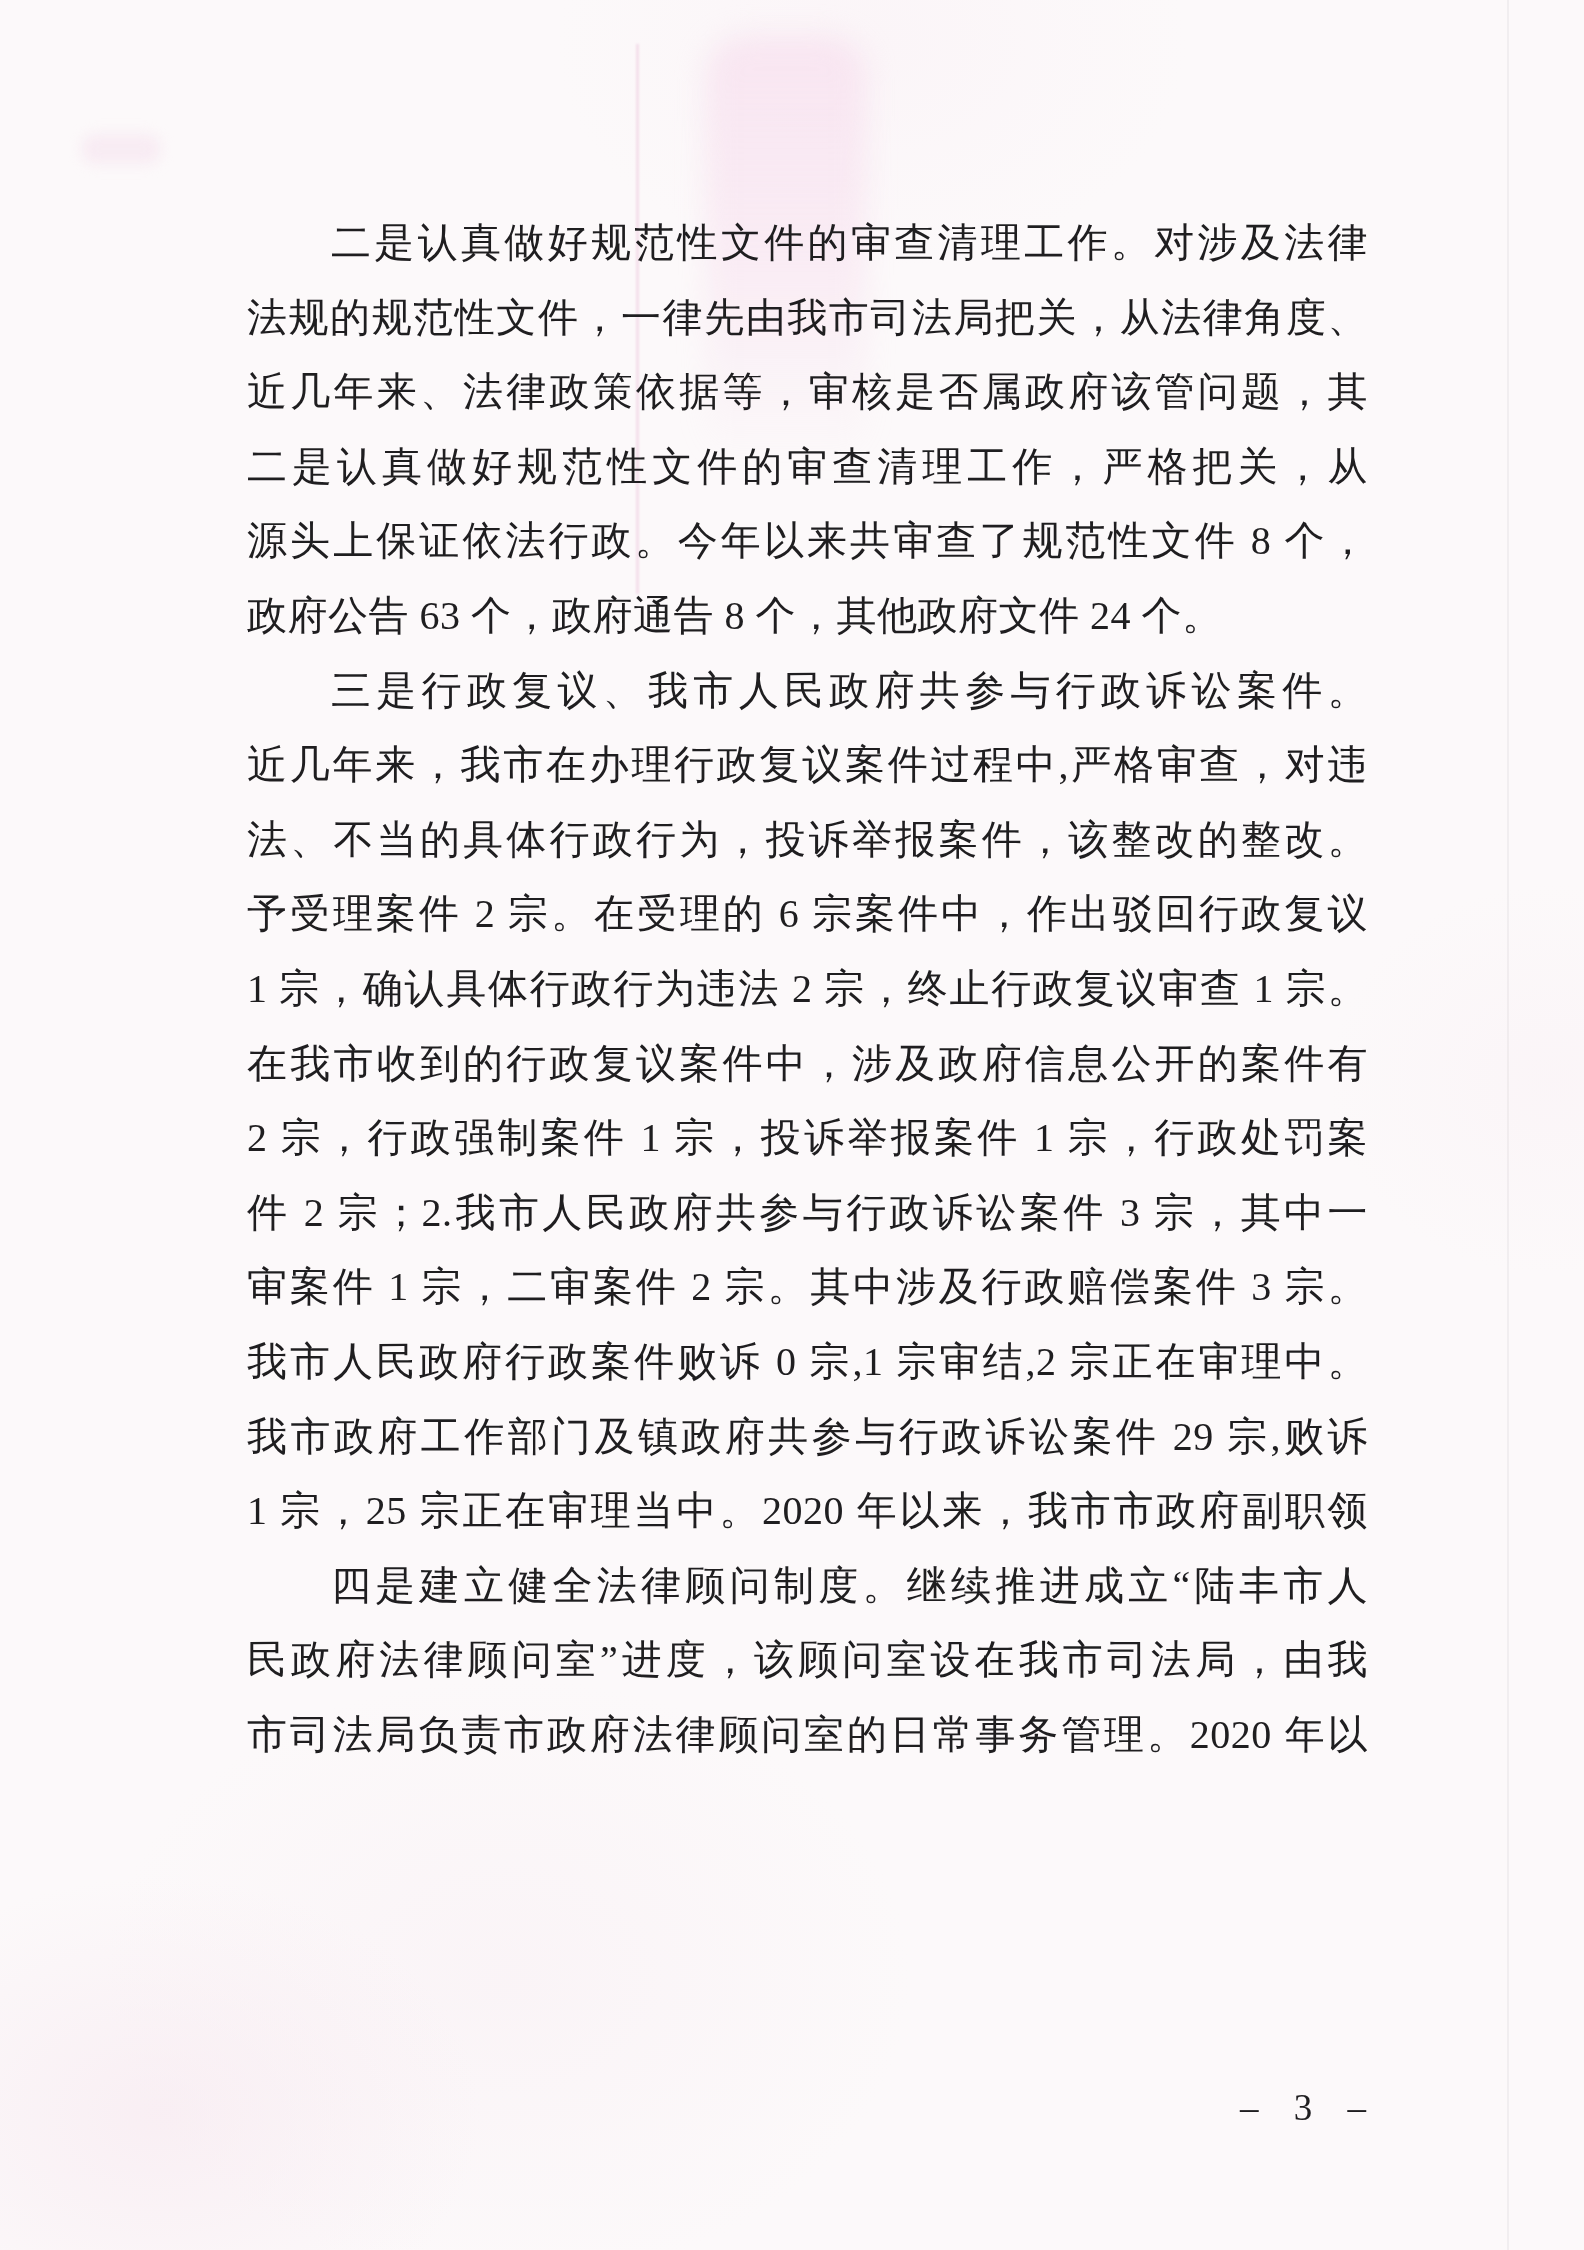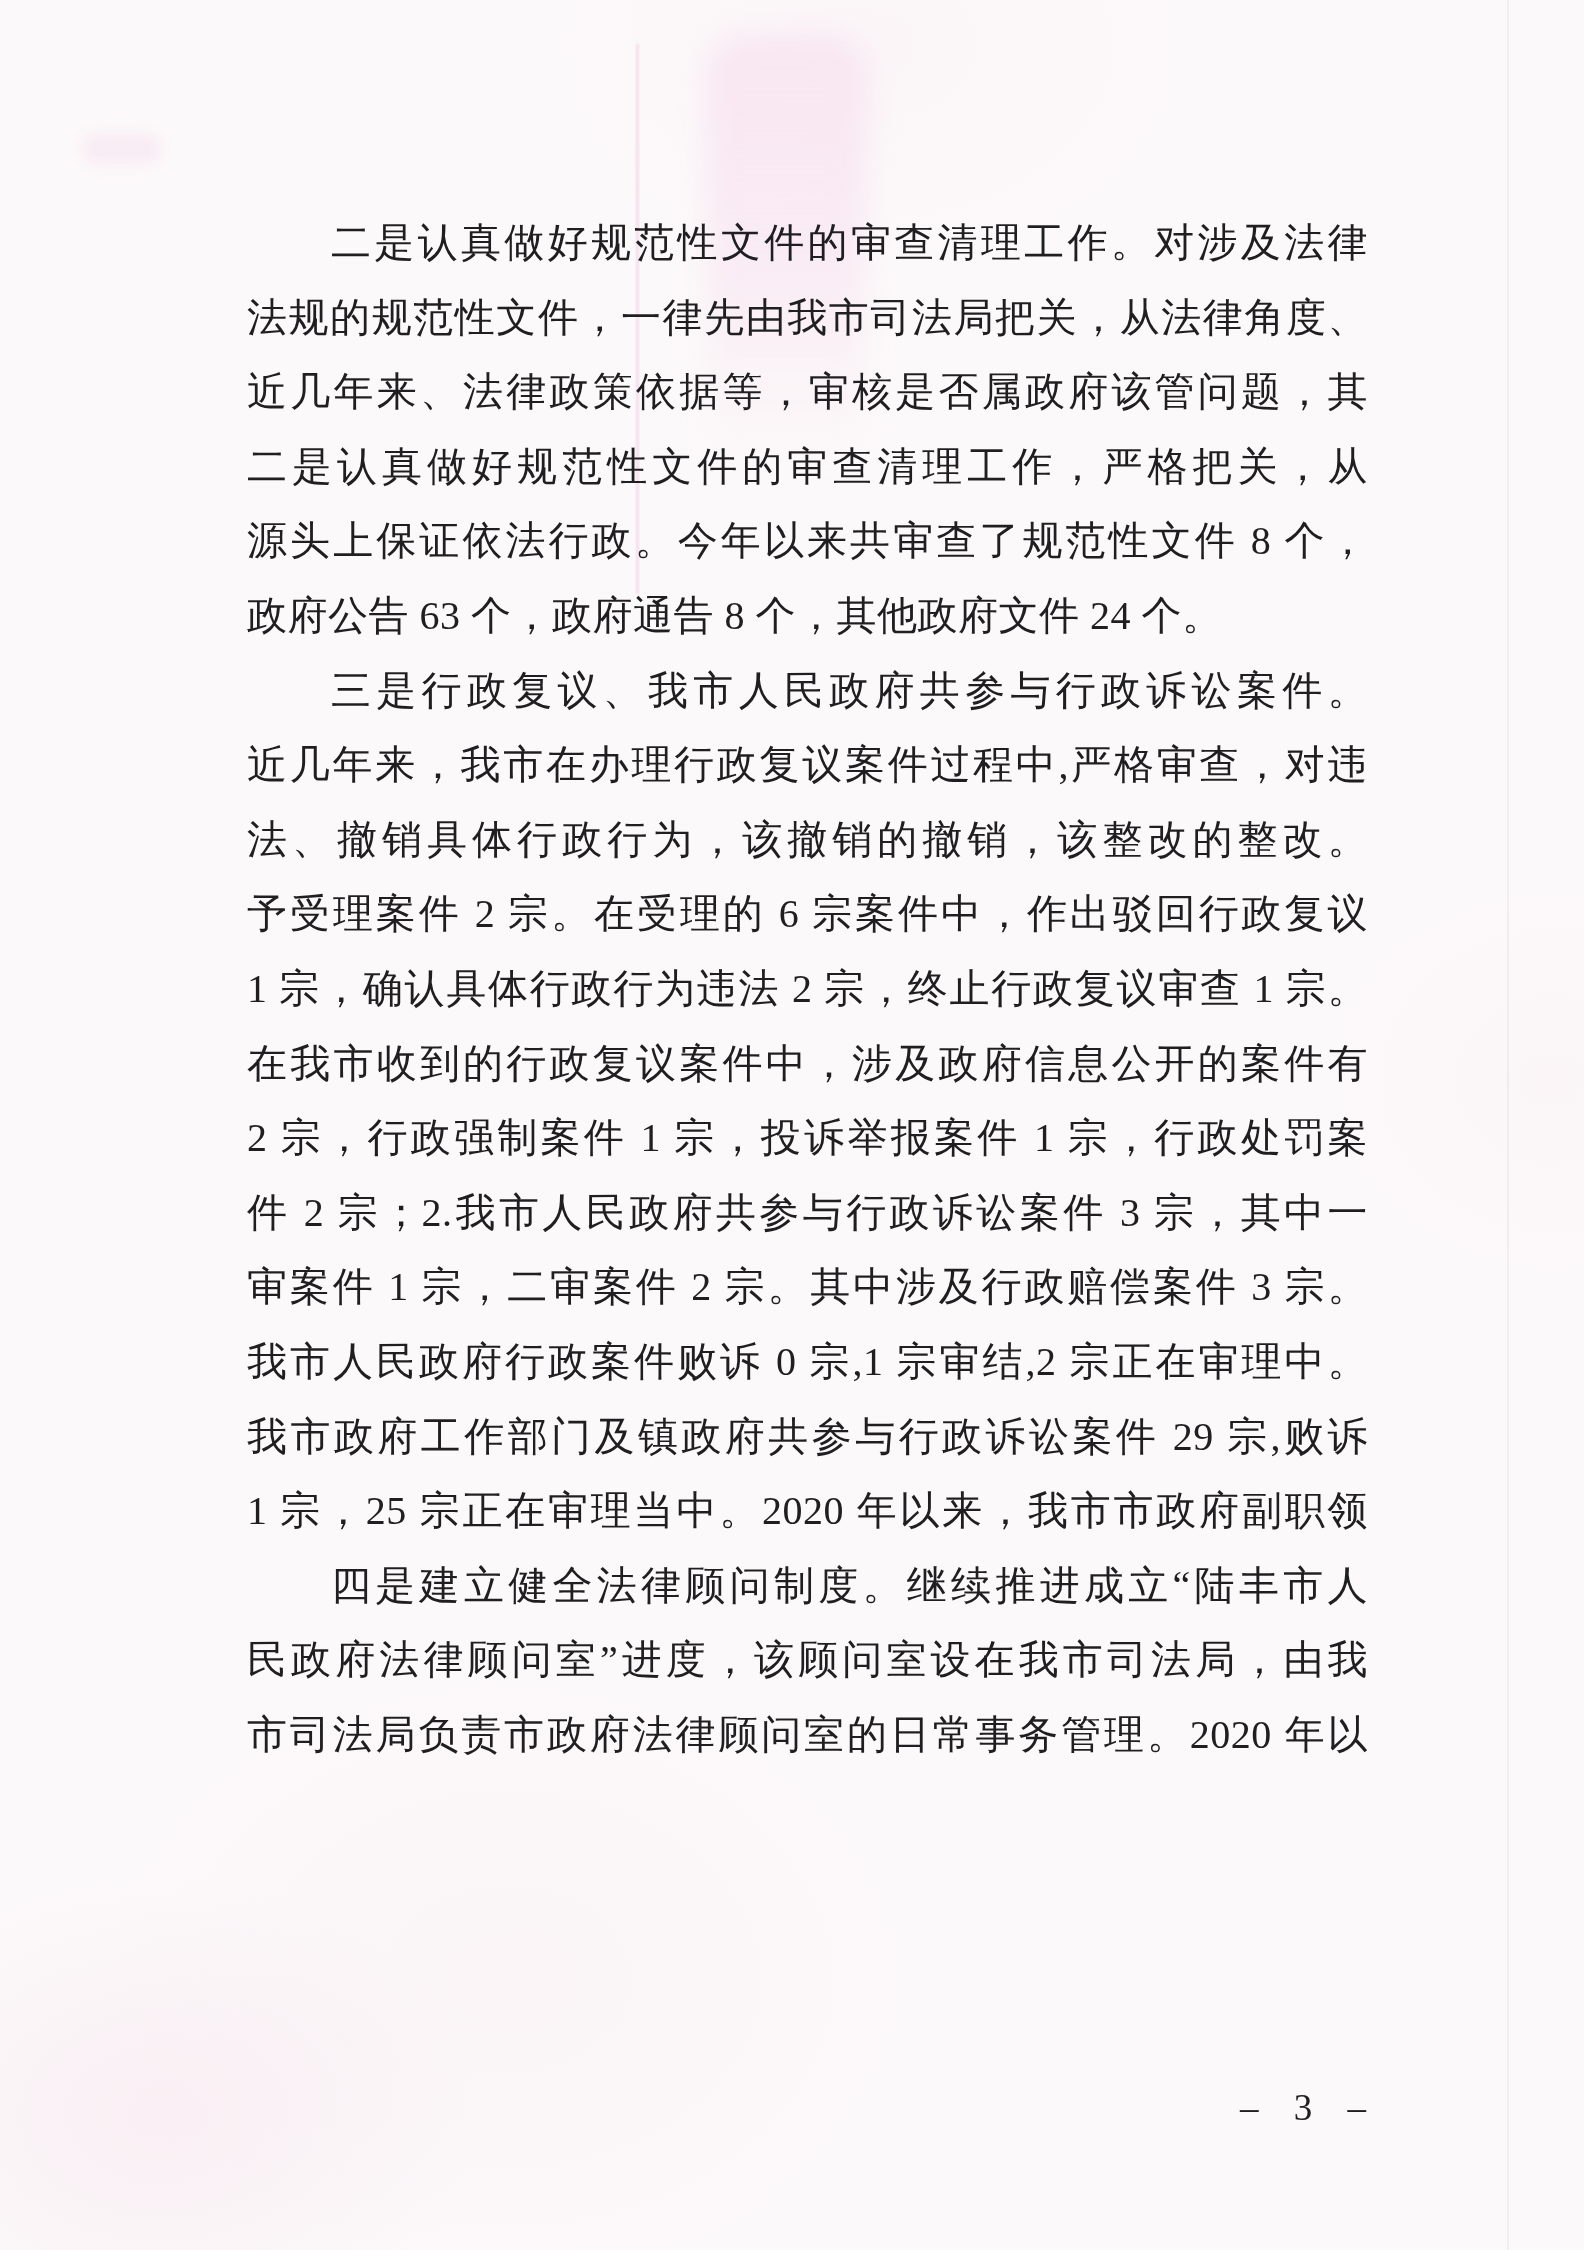--- a/index.html
+++ b/index.html
@@ -119,21 +119,21 @@
 
 <main class="body-text">
     <div class="line indent">二是认真做好规范性文件的审查清理工作。对涉及法律</div>
     <div class="line">法规的规范性文件，一律先由我市司法局把关，从法律角度、</div>
     <div class="line">近几年来、法律政策依据等，审核是否属政府该管问题，其</div>
     <div class="line">二是认真做好规范性文件的审查清理工作，严格把关，从</div>
     <div class="line">源头上保证依法行政。今年以来共审查了规范性文件 8 个，</div>
     <div class="line last">政府公告 63 个，政府通告 8 个，其他政府文件 24 个。</div>
     <div class="line indent">三是行政复议、我市人民政府共参与行政诉讼案件。</div>
     <div class="line">近几年来，我市在办理行政复议案件过程中,严格审查，对违</div>
-    <div class="line">法、撤销具体行政行为，该撤销的撤销，该整改的整改。</div>
+    <div class="line">法、不当的具体行政行为，投诉举报案件，该整改的整改。</div>
     <div class="line">予受理案件 2 宗。在受理的 6 宗案件中，作出驳回行政复议</div>
     <div class="line">1 宗，确认具体行政行为违法 2 宗，终止行政复议审查 1 宗。</div>
     <div class="line">在我市收到的行政复议案件中，涉及政府信息公开的案件有</div>
     <div class="line">2 宗，行政强制案件 1 宗，投诉举报案件 1 宗，行政处罚案</div>
     <div class="line">件 2 宗；2.我市人民政府共参与行政诉讼案件 3 宗，其中一</div>
     <div class="line">审案件 1 宗，二审案件 2 宗。其中涉及行政赔偿案件 3 宗。</div>
     <div class="line">我市人民政府行政案件败诉 0 宗,1 宗审结,2 宗正在审理中。</div>
     <div class="line">我市政府工作部门及镇政府共参与行政诉讼案件 29 宗,败诉</div>
     <div class="line">1 宗，25 宗正在审理当中。2020 年以来，我市市政府副职领</div>
     <div class="line indent">四是建立健全法律顾问制度。继续推进成立“陆丰市人</div>

